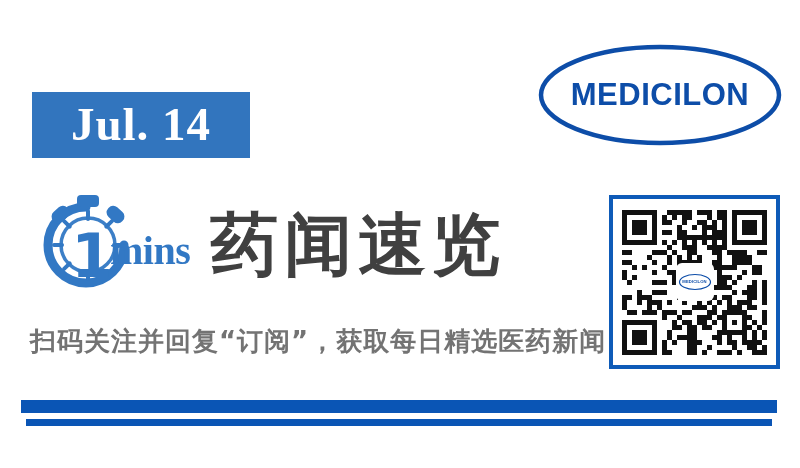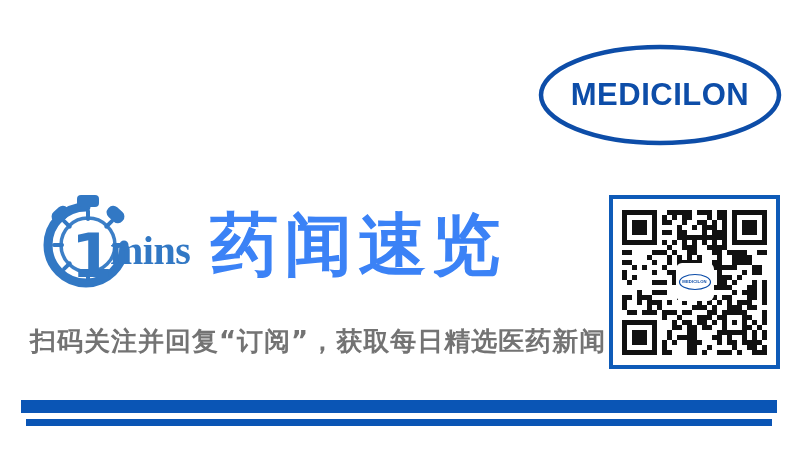--- a/index.html
+++ b/index.html
@@ -89,21 +89,21 @@
     color: #3278C4;
     margin-left: -30px;
     line-height: 1;
     transform: translateY(6px);
     letter-spacing: -0.5px;
   }
   #headline-cn {
     font-family: "DejaVu Sans", "Liberation Sans", sans-serif;
     font-size: 68px;
     font-weight: 700;
-    color: #3b82f6;
+    color: #404040;
     margin-left: 20px;
     line-height: 1;
     letter-spacing: 6px;
     white-space: nowrap;
   }
 
   
   #subtitle {
     position: absolute;
     left: 30px;
@@ -176,20 +176,23 @@
     width: 746px;
     height: 7px;
     background: #0A55B5;
   }
 </style>
 </head>
 <body>
 
 <div id="banner">
 
+  <div id="date-badge">
+    <span id="date-badge-text">Jul. 14</span>
+  </div>
 
   <div id="brand-logo">
     <svg viewBox="0 0 244 102" xmlns="http://www.w3.org/2000/svg">
       <ellipse cx="122" cy="51" rx="119" ry="48" fill="none" stroke="#0D4DA8" stroke-width="4.5"></ellipse>
     </svg>
     <div id="brand-logo-text">MEDICILON</div>
   </div>
 
   <div id="headline-row">
 

